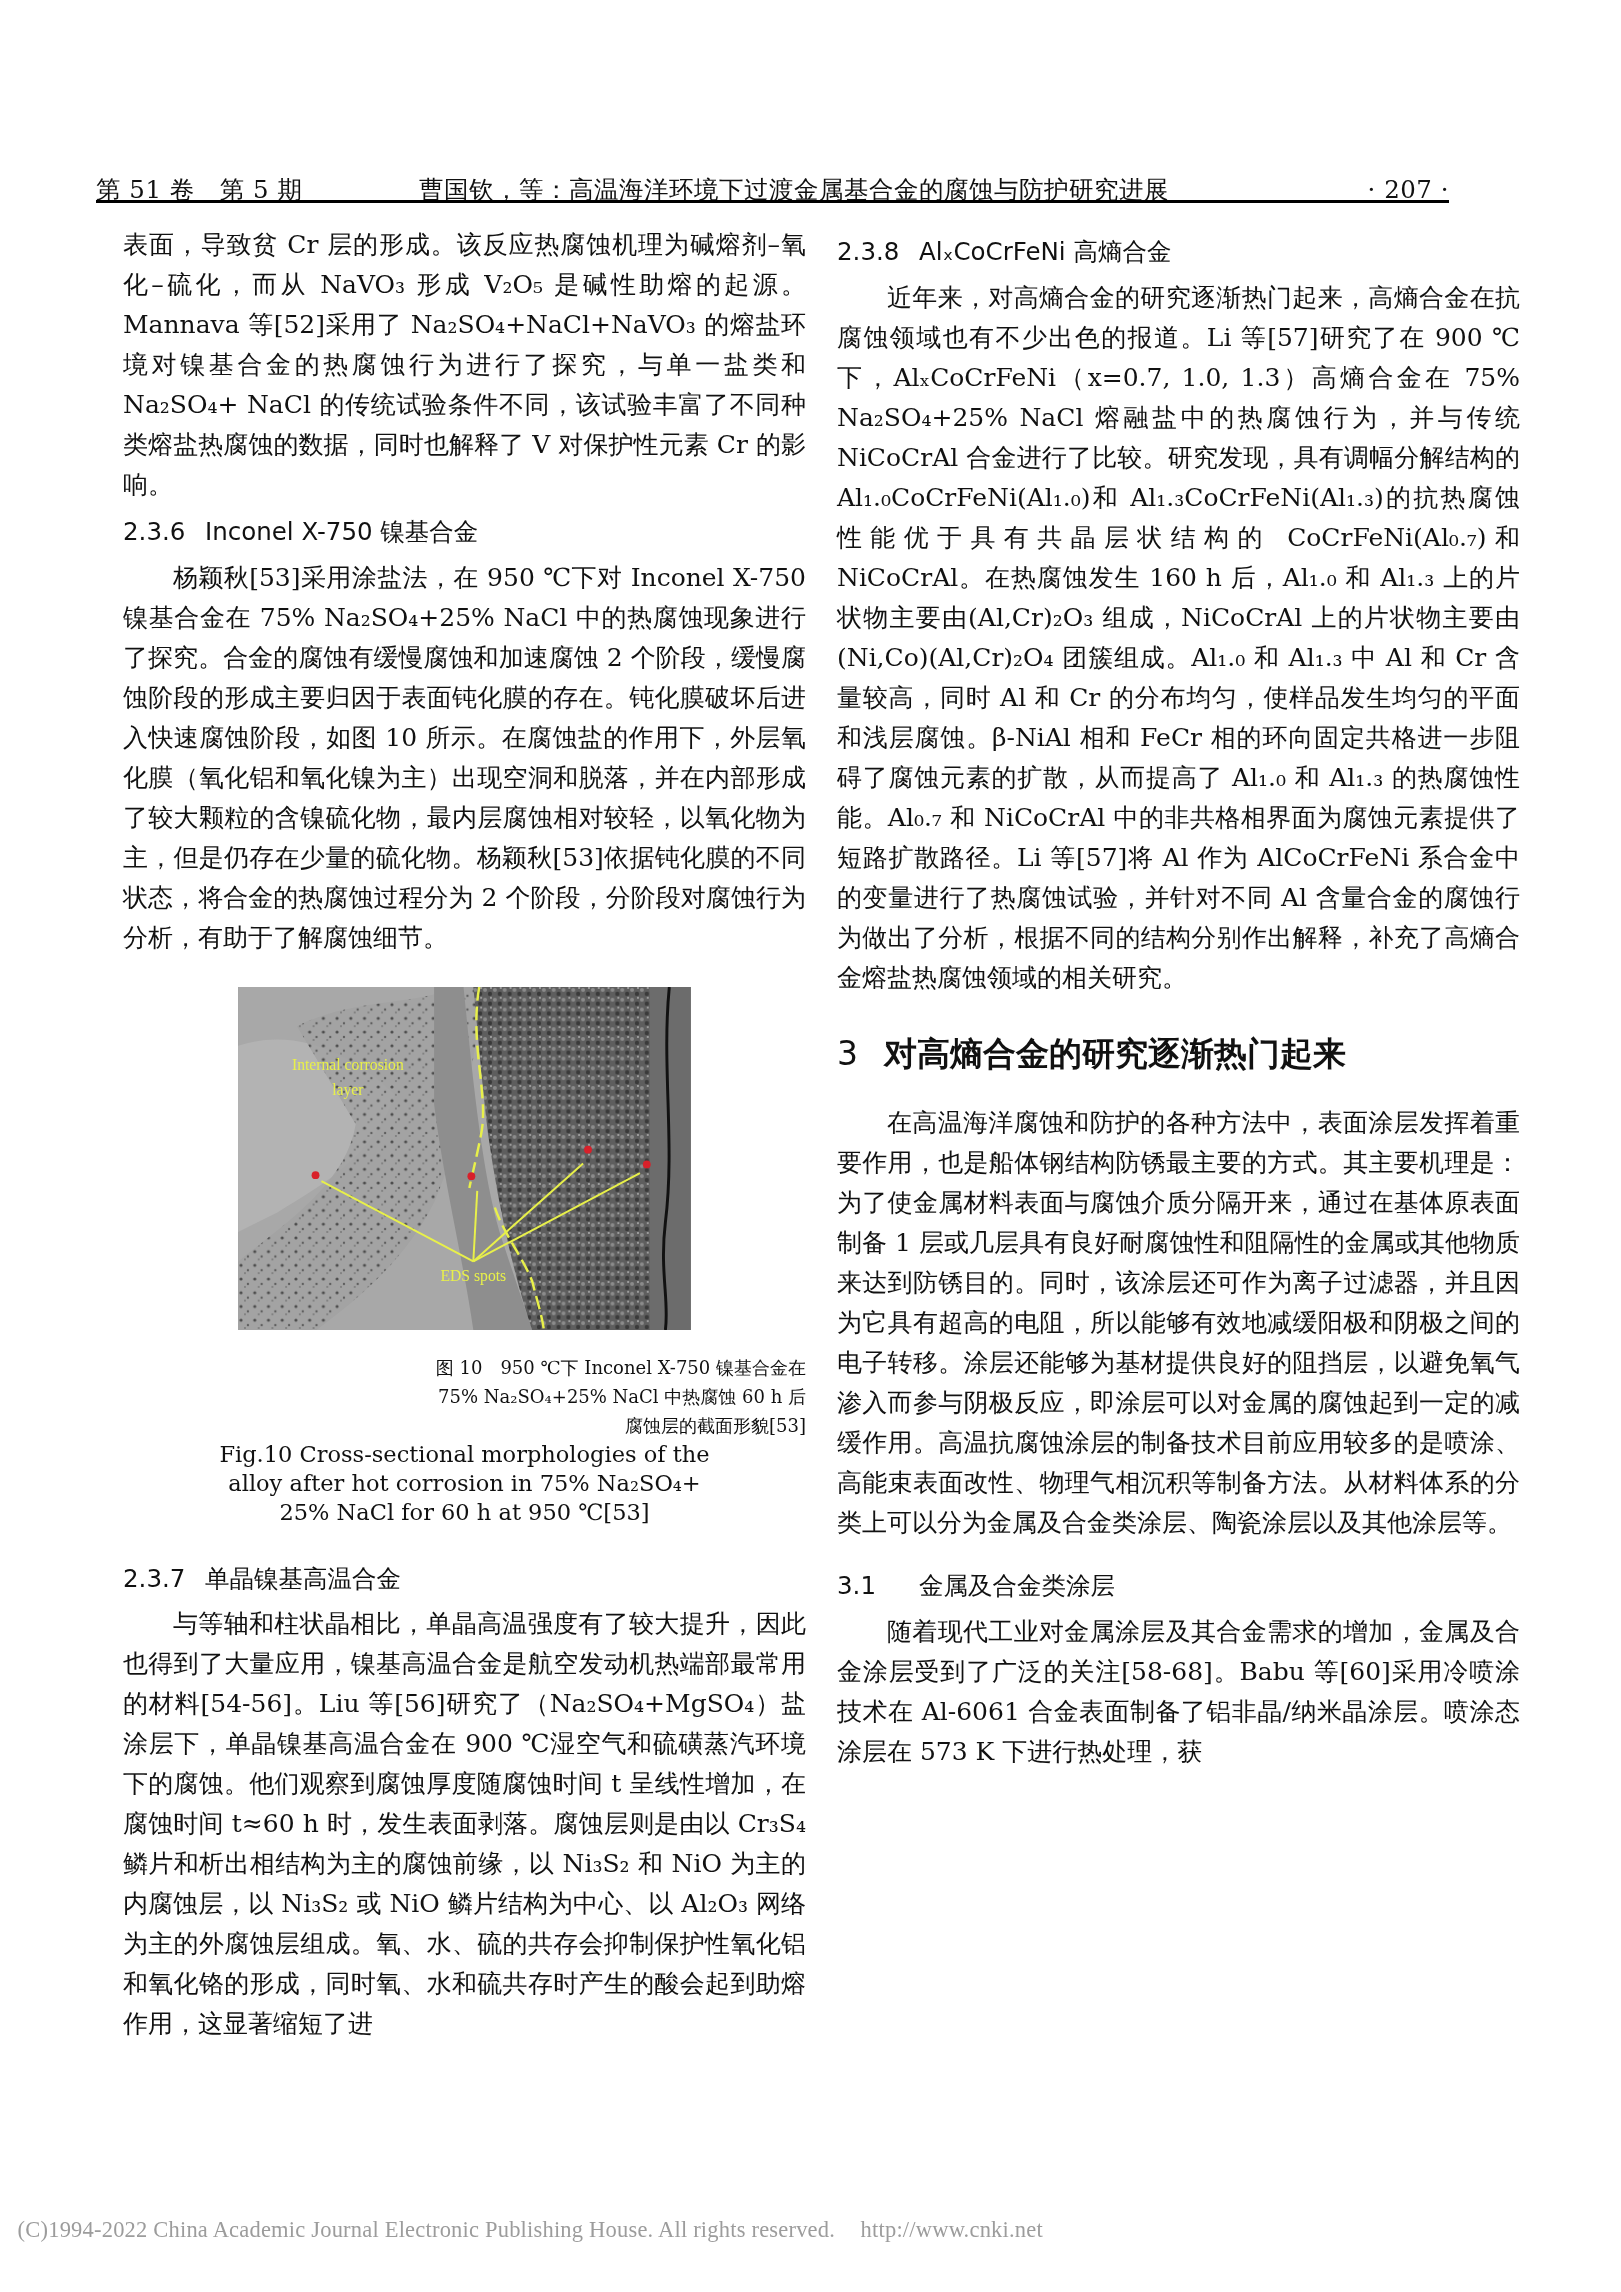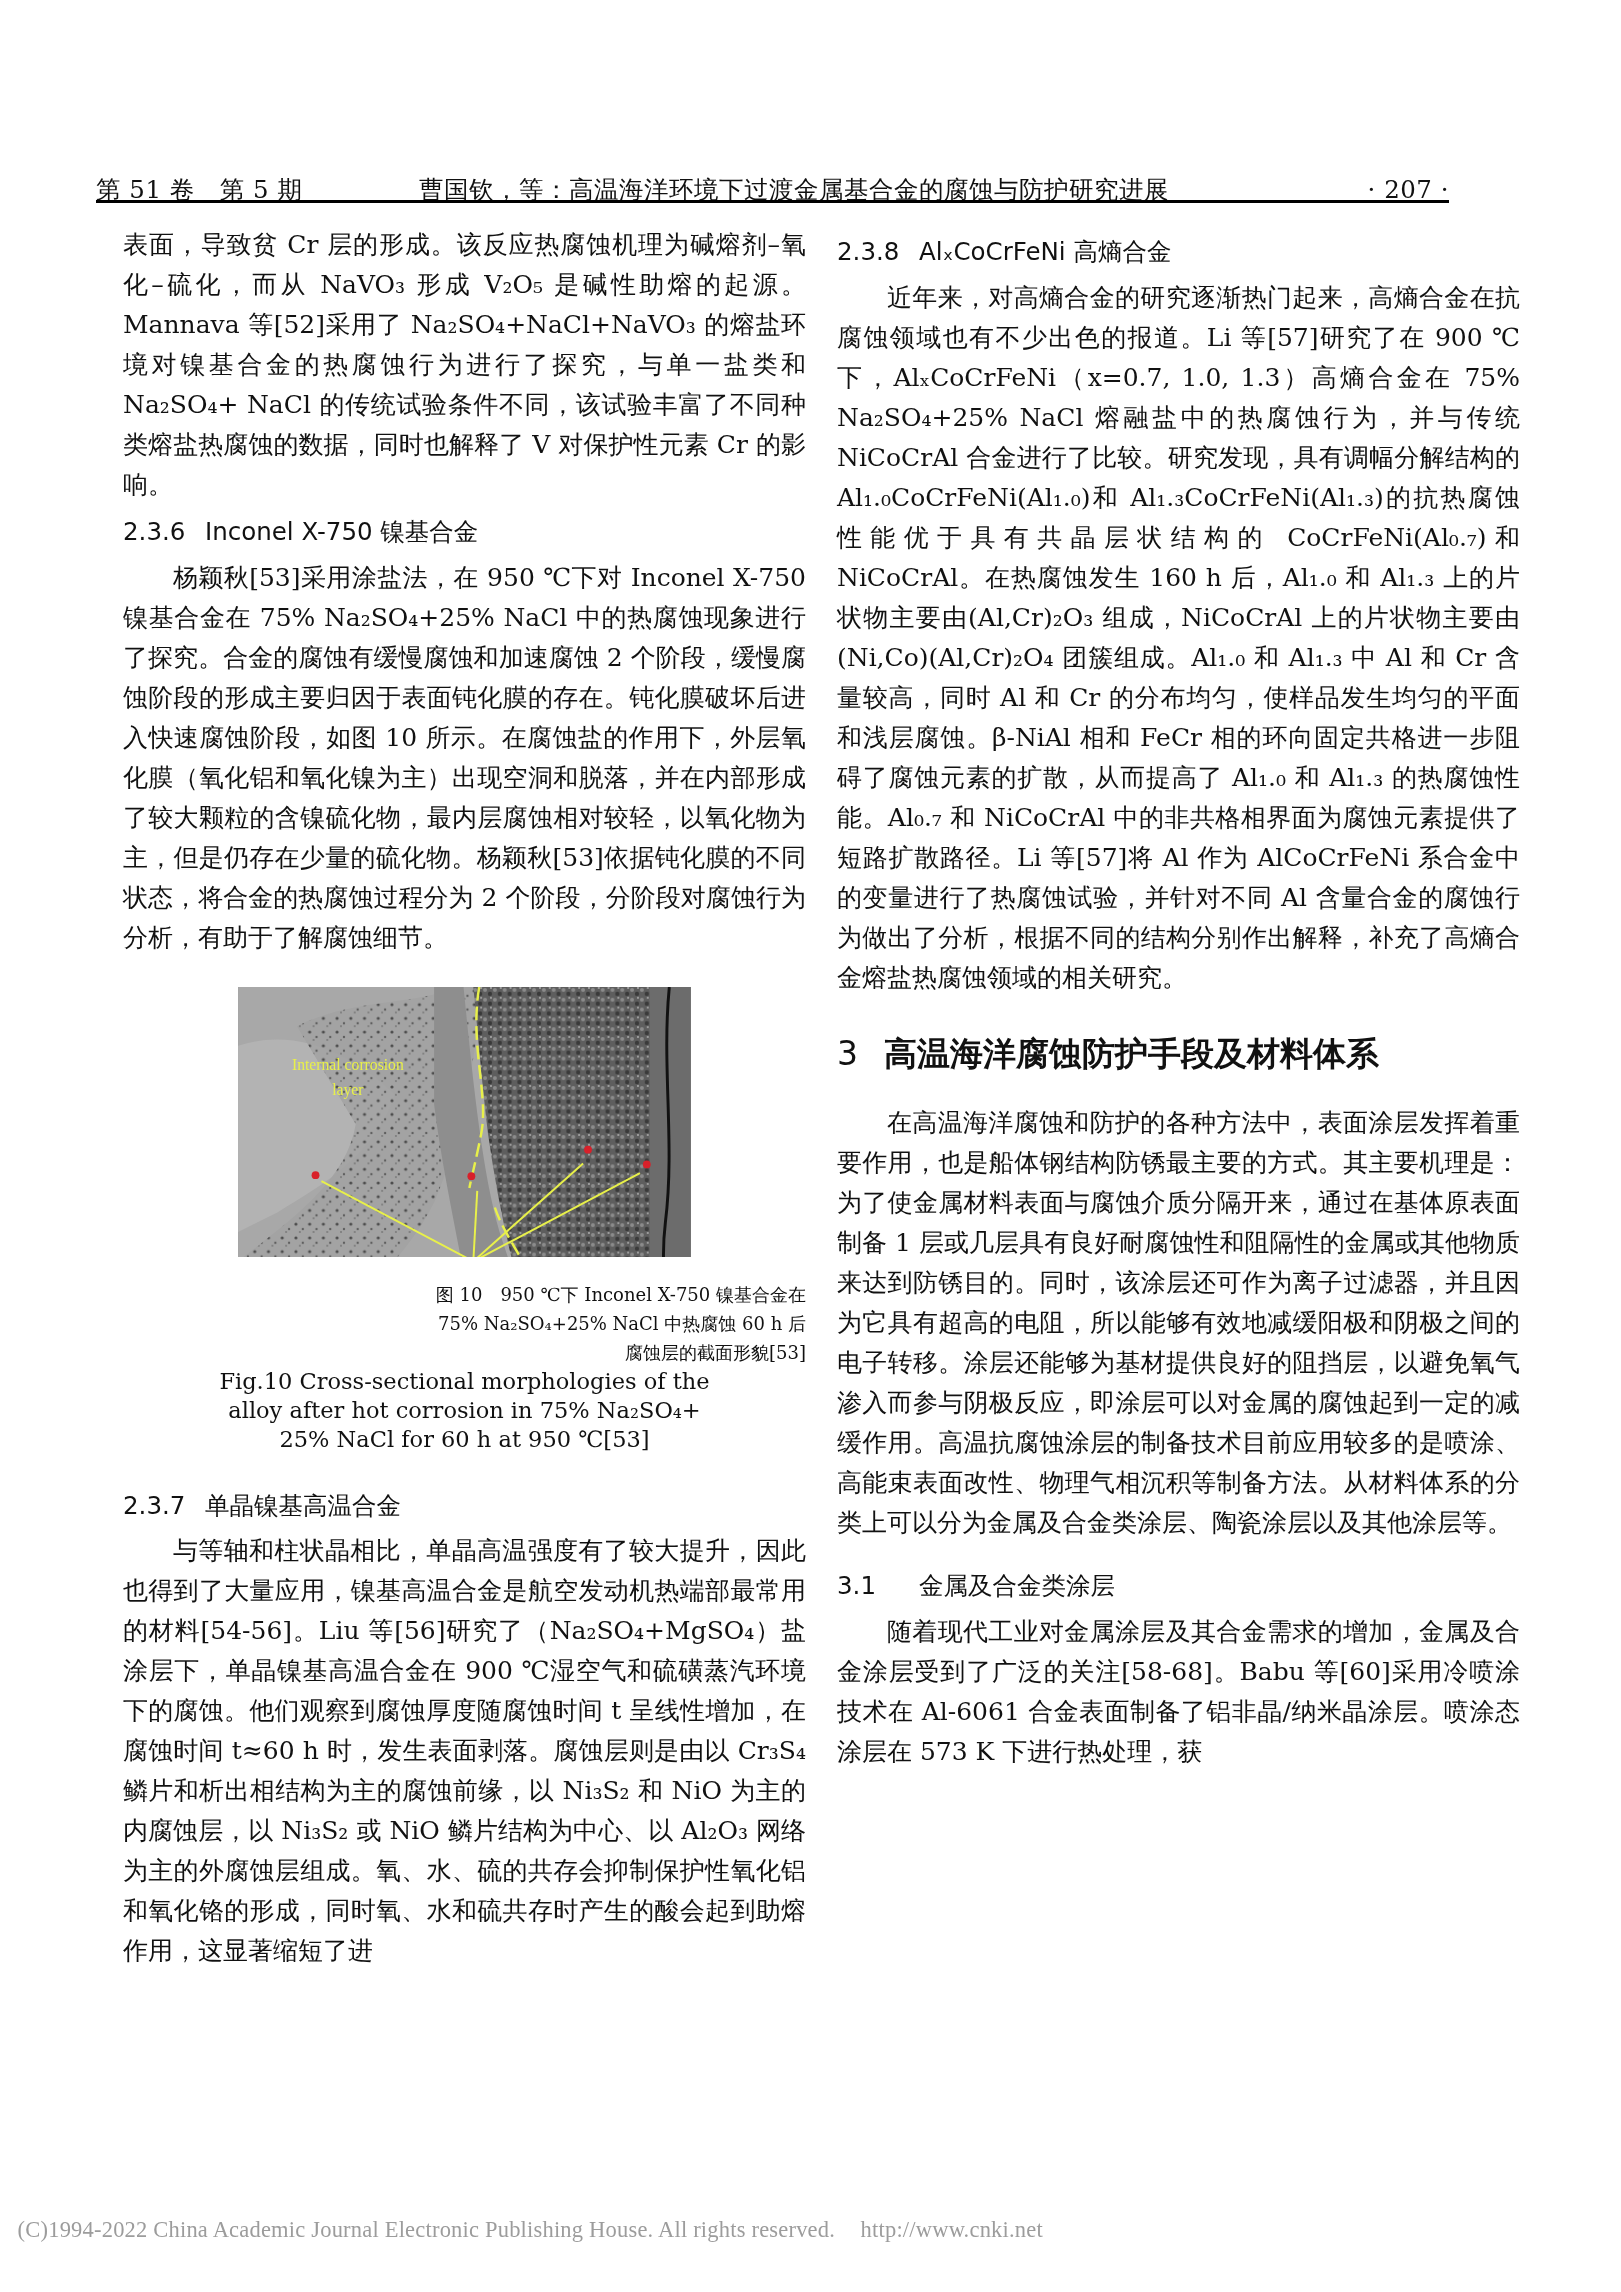--- a/index.html
+++ b/index.html
@@ -20,21 +20,21 @@
   p.para.indent { text-indent: 2em; }
 
   h3.sec { margin: 7.8px 0 7.8px 0; font-family: "DejaVu Sans", "Liberation Sans", sans-serif;
            font-weight: normal; font-size: 24.5px; line-height: 37px; }
   h3.sec .num { display: inline-block; width: 82px; }
   h2.major { margin: 33px 0 27.4px 0; font-family: "DejaVu Sans", "Liberation Sans", sans-serif;
              font-weight: bold; font-size: 33px; line-height: 45px; }
   h2.major .num { display: inline-block; width: 47px; font-weight: normal; }
 
   .figure { margin: 29px 0 0 0; text-align: center; }
-  .fig-img { position: relative; width: 453px; height: 270px; margin: 12px auto; background: #9a9a9a; overflow: hidden; }
+  .fig-img { position: relative; width: 453px; height: 343px; margin: 12px auto; background: #9a9a9a; overflow: hidden; }
   .fig-img svg { display: block; }
   .fig-cap { margin-top: 23px; font-size: 18px; line-height: 29px; text-align: right; }
   .fig-cap-en { font-size: 22.5px; line-height: 29px; text-align: center; }
 
   .footer { position: absolute; left: 17.6px; top: 2217px; font-size: 22.5px; color: #9c9c9c;
             font-family: "Liberation Serif", "DejaVu Serif", serif; letter-spacing: 0.2px; }
   .footer .url { margin-left: 25.5px; }
 </style>
 </head>
 <body>
@@ -114,21 +114,21 @@
 </div>
 
 <div class="col col-right">
 
   <h3 class="sec">
     <span class="num">2.3.8</span><span>AlₓCoCrFeNi 高熵合金</span>
   </h3>
   <p class="para indent">近年来，对高熵合金的研究逐渐热门起来，高熵合金在抗腐蚀领域也有不少出色的报道。Li 等[57]研究了在 900 ℃下，AlₓCoCrFeNi（x=0.7, 1.0, 1.3）高熵合金在 75% Na₂SO₄+25% NaCl 熔融盐中的热腐蚀行为，并与传统 NiCoCrAl 合金进行了比较。研究发现，具有调幅分解结构的 Al₁.₀CoCrFeNi(Al₁.₀)和 Al₁.₃CoCrFeNi(Al₁.₃)的抗热腐蚀性能优于具有共晶层状结构的 CoCrFeNi(Al₀.₇)和 NiCoCrAl。在热腐蚀发生 160 h 后，Al₁.₀ 和 Al₁.₃ 上的片状物主要由(Al,Cr)₂O₃ 组成，NiCoCrAl 上的片状物主要由(Ni,Co)(Al,Cr)₂O₄ 团簇组成。Al₁.₀ 和 Al₁.₃ 中 Al 和 Cr 含量较高，同时 Al 和 Cr 的分布均匀，使样品发生均匀的平面和浅层腐蚀。β-NiAl 相和 FeCr 相的环向固定共格进一步阻碍了腐蚀元素的扩散，从而提高了 Al₁.₀ 和 Al₁.₃ 的热腐蚀性能。Al₀.₇ 和 NiCoCrAl 中的非共格相界面为腐蚀元素提供了短路扩散路径。Li 等[57]将 Al 作为 AlCoCrFeNi 系合金中的变量进行了热腐蚀试验，并针对不同 Al 含量合金的腐蚀行为做出了分析，根据不同的结构分别作出解释，补充了高熵合金熔盐热腐蚀领域的相关研究。</p>
 
   <h2 class="major">
-    <span class="num">3</span><span>高温海洋腐蚀防护手段及材料体系</span>
+    <span class="num">3</span><span>对高熵合金的研究逐渐热门起来</span>
   </h2>
   <p class="para indent">在高温海洋腐蚀和防护的各种方法中，表面涂层发挥着重要作用，也是船体钢结构防锈最主要的方式。其主要机理是：为了使金属材料表面与腐蚀介质分隔开来，通过在基体原表面制备 1 层或几层具有良好耐腐蚀性和阻隔性的金属或其他物质来达到防锈目的。同时，该涂层还可作为离子过滤器，并且因为它具有超高的电阻，所以能够有效地减缓阳极和阴极之间的电子转移。涂层还能够为基材提供良好的阻挡层，以避免氧气渗入而参与阴极反应，即涂层可以对金属的腐蚀起到一定的减缓作用。高温抗腐蚀涂层的制备技术目前应用较多的是喷涂、高能束表面改性、物理气相沉积等制备方法。从材料体系的分类上可以分为金属及合金类涂层、陶瓷涂层以及其他涂层等。</p>
 
   <h3 class="sec" style="margin-top:24px">
     <span class="num">3.1</span><span>金属及合金类涂层</span>
   </h3>
   <p class="para indent">随着现代工业对金属涂层及其合金需求的增加，金属及合金涂层受到了广泛的关注[58-68]。Babu 等[60]采用冷喷涂技术在 Al-6061 合金表面制备了铝非晶/纳米晶涂层。喷涂态涂层在 573 K 下进行热处理，获</p>
 </div>
 
 <div class="footer">

